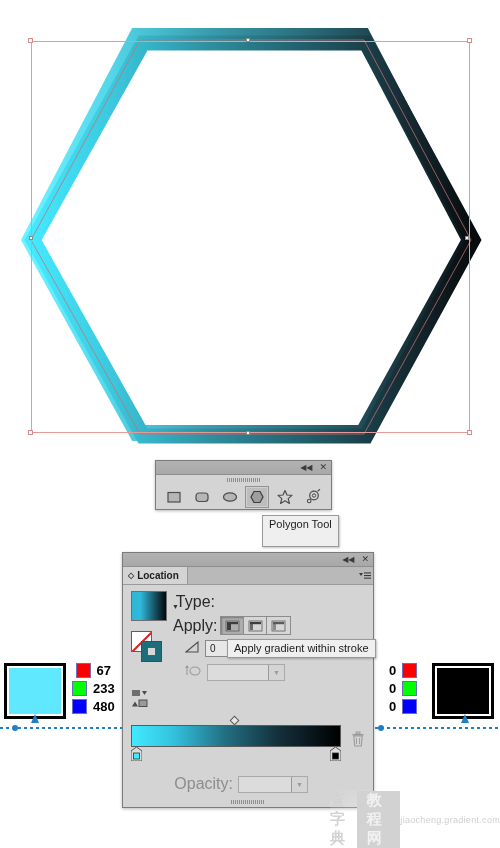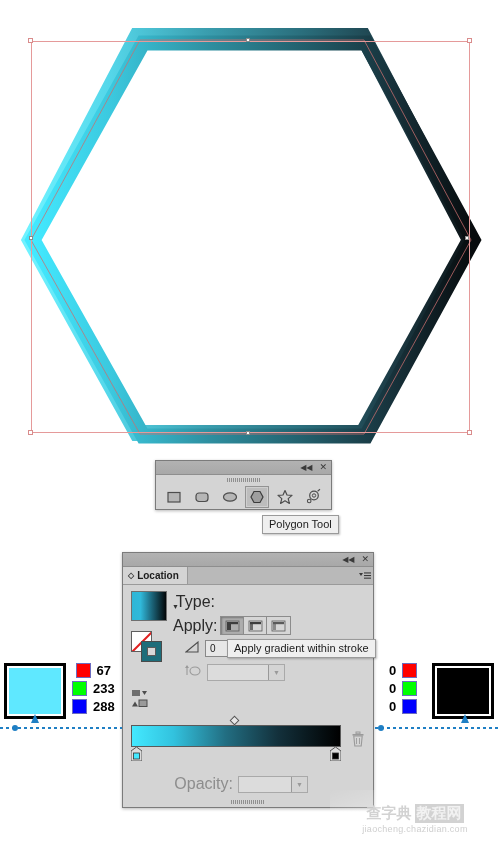--- a/index.html
+++ b/index.html
@@ -124,21 +124,21 @@
 
   
   #polygon-tooltip {
     position: absolute;
     left: 262px; top: 515px;
     background: #efefef;
     border: 1px solid #9a9a9a;
     box-shadow: 1px 1px 2px rgba(0,0,0,0.25);
     font-size: 11px;
     color: #1b1b1b;
-    padding: 2px 6px 3px 6px;
+    padding: 2px 6px 16px 6px;
     white-space: nowrap;
     font-family: "Liberation Sans", sans-serif;
   }
 
   
   #gradient-panel {
     left: 122px; top: 552px;
     width: 252px; height: 256px;
   }
   .tabstrip {
@@ -392,36 +392,35 @@
     border-bottom: 9px solid #1f7fc4;
   }
 
   
   #watermark {
     position: absolute;
     right: 0; bottom: 0;
     width: 170px; height: 58px;
     background: linear-gradient(to bottom right, rgba(255,255,255,0.0), rgba(255,255,255,0.85));
     display: flex;
-    flex-direction: column;
     align-items: center;
     justify-content: center;
     pointer-events: none;
   }
   #wm-cn {
     display: flex; align-items: center; gap: 3px;
     font-size: 15px;
     color: #d2d2d2;
     font-family: "DejaVu Sans", sans-serif;
     font-weight: bold;
   }
   #wm-cn .boxed {
     background: #d2d2d2;
     color: #f2f2f2;
-    padding: 0 2px;
+    padding: 0 10px;
   }
   #wm-url {
     font-size: 9px;
     color: #cfcfcf;
     letter-spacing: 0.3px;
     margin-top: 1px;
     font-family: "Liberation Sans", sans-serif;
   }
 </style>
 </head>
@@ -702,21 +701,21 @@
   <div class="rgb-line">
     <span class="rgb-chip" style="background:#ff0000; margin-right:6px;"></span>
     <span class="rgb-val">67</span>
   </div>
   <div class="rgb-line">
     <span class="rgb-chip" style="background:#00ff00; margin-right:6px;"></span>
     <span class="rgb-val">233</span>
   </div>
   <div class="rgb-line">
     <span class="rgb-chip" style="background:#0000ff; margin-right:6px;"></span>
-    <span class="rgb-val">288</span>
+    <span class="rgb-val">480</span>
   </div>
 </div>
 
 <div class="leader" style="left:0px; top:727px; width:122px;"></div>
 <div class="leader-dot" style="left:12px; top:725px;"></div>
 <div class="leader-arrow" style="left:31px; top:714px;"></div>
 
 <div class="swatch-big" style="left:432px; top:663px;">
   <div class="inner" style="background:#000000;"></div>
 </div>
@@ -738,14 +737,14 @@
 
 <div class="leader" style="left:375px; top:727px; width:125px;"></div>
 <div class="leader-dot" style="left:378px; top:725px;"></div>
 <div class="leader-arrow" style="left:461px; top:714px;"></div>
 
 <div id="watermark">
   <div id="wm-cn">
     <span>查字典</span>
     <span class="boxed">教程网</span>
   </div>
-  <div id="wm-url">jiaocheng.chazidian.com</div>
+  <div id="wm-url">jiaocheng.gradient.com</div>
 </div>
 
 </body></html>

